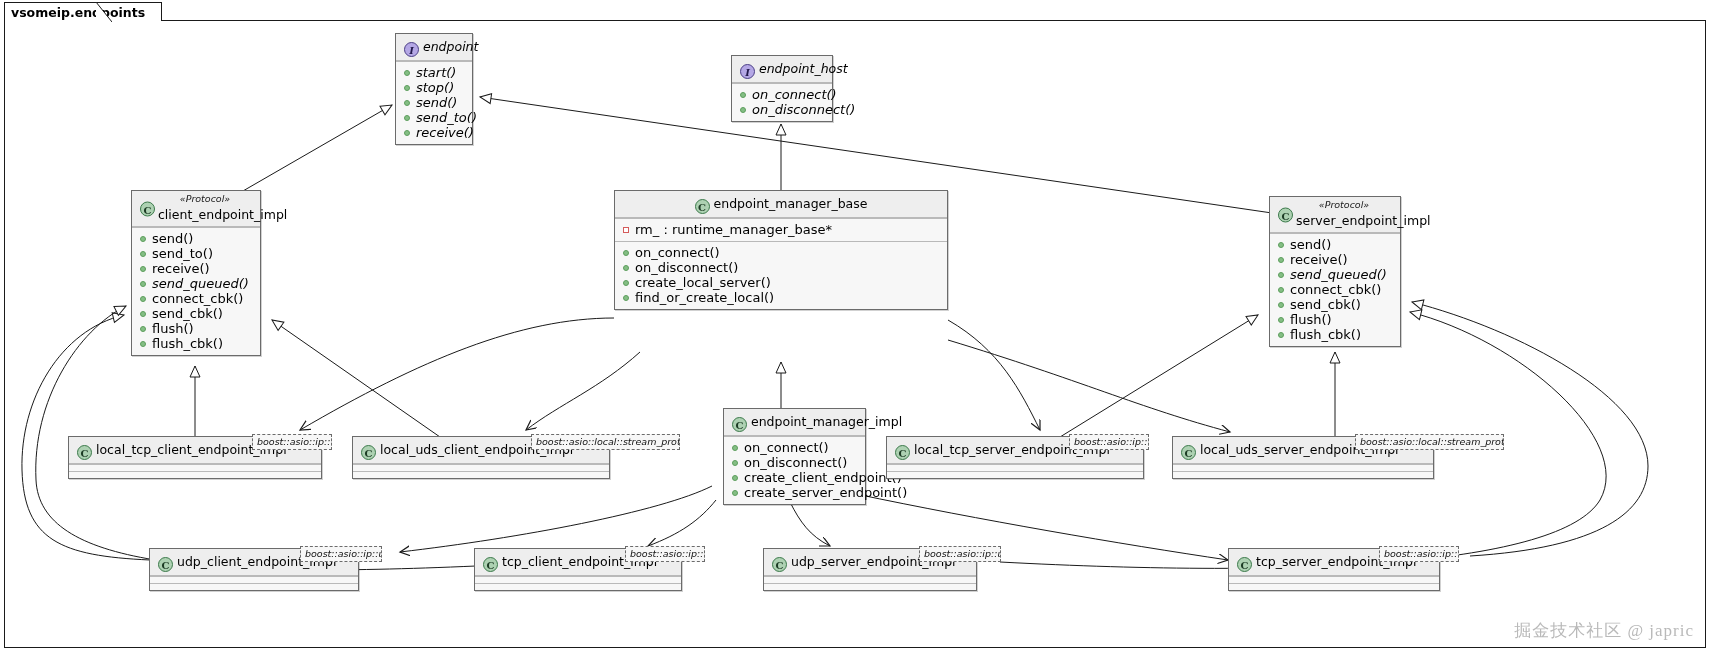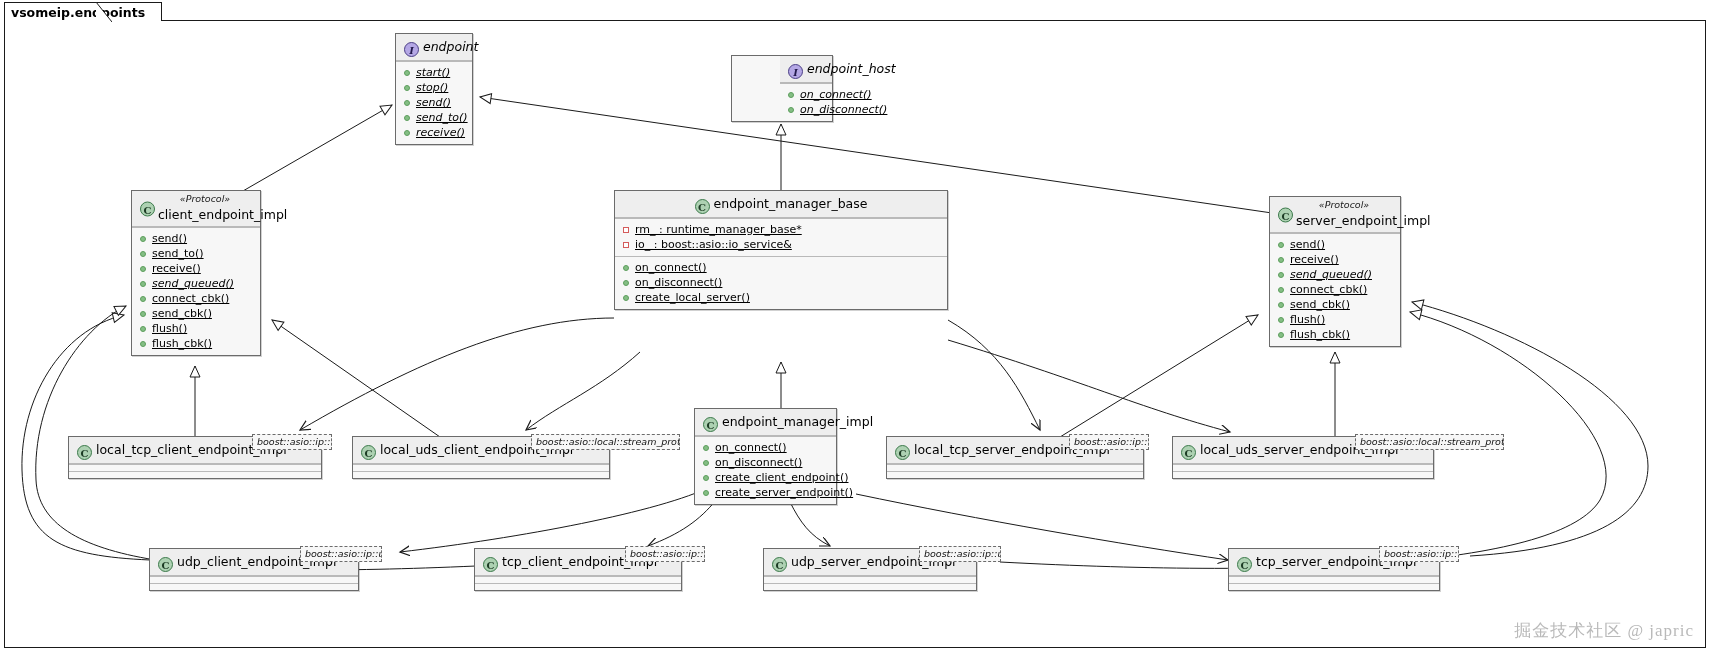--- a/index.html
+++ b/index.html
@@ -134,27 +134,26 @@
     top: 50%;
     transform: translateY(-50%);
   }
   .node-sec {
     box-sizing: border-box;
     padding: 3px 8px 4px 7px;
     border-top: 1px solid #b9b9b9;
     background: #f7f7f7;
   }
   .member {
-    font-size: 11px;
+    font-size: 13px;
     line-height: 15px;
     color: #000000;
     white-space: nowrap;
     padding-left: 13px;
     position: relative;
-    text-decoration: underline;
   }
   .member.ital { font-style: italic; }
   .mark {
     position: absolute;
     left: 1px;
     top: 5px;
     width: 6px;
     height: 6px;
     box-sizing: border-box;
   }
@@ -260,21 +259,21 @@
     </div>
     <div class="node-sec" id="m-endpoint">
         <div class="member ital"><span class="mark pub-m"></span><span>start()</span></div>
         <div class="member ital"><span class="mark pub-m"></span><span>stop()</span></div>
         <div class="member ital"><span class="mark pub-m"></span><span>send()</span></div>
         <div class="member ital"><span class="mark pub-m"></span><span>send_to()</span></div>
         <div class="member ital"><span class="mark pub-m"></span><span>receive()</span></div>
       </div>
   </div>
 
-  <div class="node" id="n-endpoint_host" style="left:731px; top:55px; width:102px;padding-left:48px;">
+  <div class="node" id="n-endpoint_host" style="left:731px; top:55px; width:102px;">
     <div class="node-head">
       <span class="badge i">I</span><span class="node-title iface">endpoint_host</span>
     </div>
     <div class="node-sec" id="m-endpoint_host">
         <div class="member ital"><span class="mark pub-m"></span><span>on_connect()</span></div>
         <div class="member ital"><span class="mark pub-m"></span><span>on_disconnect()</span></div>
       </div>
   </div>
 
   <div class="node" id="n-client_endpoint_impl" style="left:131px; top:190px; width:130px;">
@@ -311,30 +310,30 @@
         <div class="member"><span class="mark pub-m"></span><span>flush_cbk()</span></div>
       </div>
   </div>
 
   <div class="node" id="n-endpoint_manager_base" style="left:614px; top:190px; width:334px;">
     <div class="node-head">
       <span class="badge c">C</span><span class="node-title">endpoint_manager_base</span>
     </div>
     <div class="node-sec" id="f-endpoint_manager_base">
         <div class="member"><span class="mark priv-f"></span><span>rm_ : runtime_manager_base*</span></div>
-        <div class="member"><span class="mark priv-f"></span><span>io_ : boost::asio::io_service&amp;</span></div>
       </div>
     <div class="node-sec" id="m-endpoint_manager_base">
         <div class="member"><span class="mark pub-m"></span><span>on_connect()</span></div>
         <div class="member"><span class="mark pub-m"></span><span>on_disconnect()</span></div>
         <div class="member"><span class="mark pub-m"></span><span>create_local_server()</span></div>
-      </div>
-  </div>
-
-  <div class="node" id="n-endpoint_manager_impl" style="left:694px; top:408px; width:143px;">
+        <div class="member"><span class="mark pub-m"></span><span>find_or_create_local()</span></div>
+      </div>
+  </div>
+
+  <div class="node" id="n-endpoint_manager_impl" style="left:723px; top:408px; width:143px;">
     <div class="node-head">
       <span class="badge c">C</span><span class="node-title">endpoint_manager_impl</span>
     </div>
     <div class="node-sec" id="m-endpoint_manager_impl">
         <div class="member"><span class="mark pub-m"></span><span>on_connect()</span></div>
         <div class="member"><span class="mark pub-m"></span><span>on_disconnect()</span></div>
         <div class="member"><span class="mark pub-m"></span><span>create_client_endpoint()</span></div>
         <div class="member"><span class="mark pub-m"></span><span>create_server_endpoint()</span></div>
       </div>
   </div>

